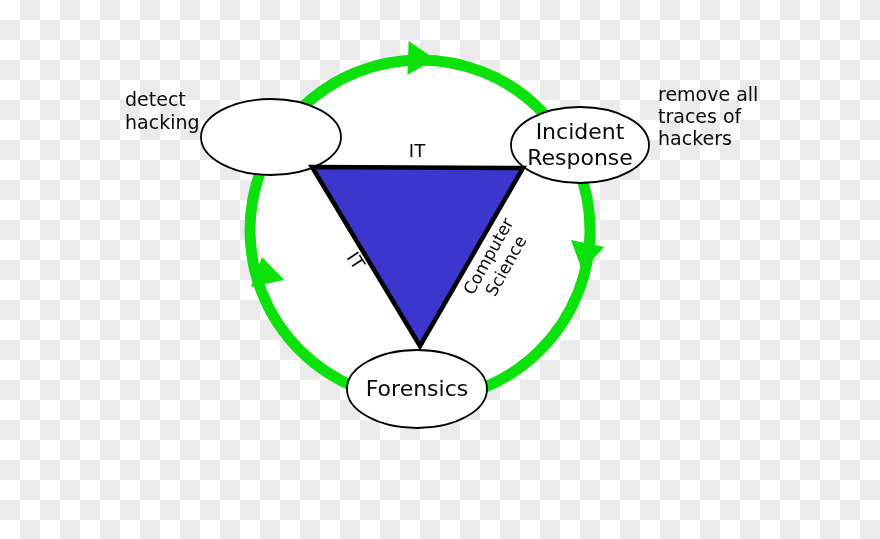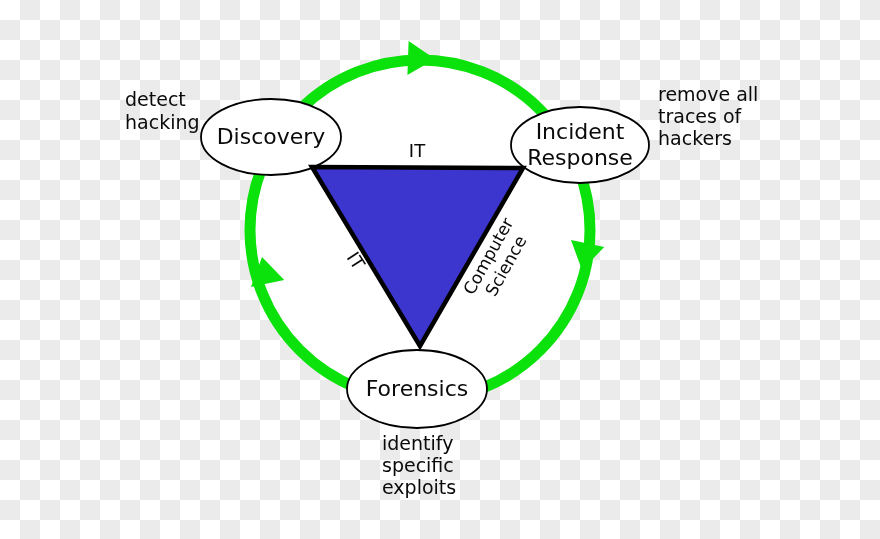--- a/index.html
+++ b/index.html
@@ -36,32 +36,28 @@
     <polygon points="-27,-17 -27,17 0,0" transform="translate(262,257) rotate(-102)" fill="#0be10b"></polygon>
     <polygon points="-27,-17 -27,17 0,0" transform="translate(582,270) rotate(102)" fill="#0be10b"></polygon>
 
     <ellipse cx="271" cy="137" rx="70" ry="38" stroke-width="1.8" fill="#ffffff" stroke="#000000"></ellipse>
     <ellipse cx="580" cy="145" rx="69" ry="38" stroke-width="1.8" fill="#ffffff" stroke="#000000"></ellipse>
     <ellipse cx="417" cy="389" rx="70" ry="39" stroke-width="1.8" fill="#ffffff" stroke="#000000"></ellipse>
 
     <polygon points="312,167 523,168 420,346" stroke-width="4.5" stroke-linejoin="miter" fill="#3c35ce" stroke="#000000"></polygon>
   </svg>
 
-  <div class="node-label" style="left:201px;top:100px;width:140px;height:74px;">Discovery</div>
   <div class="node-label" style="left:511px;top:108px;width:138px;height:74px;">Incident
 Response</div>
   <div class="node-label" style="left:347px;top:352px;width:140px;height:74px;">Forensics</div>
 
   <div class="edge-label" style="left:399px;top:140px;width:36px;">IT</div>
   <div class="edge-label rot-left" style="left:336px;top:250px;width:40px;">IT</div>
   <div class="edge-label rot-right" style="left:447px;top:241px;width:100px;">Computer
 Science</div>
 
   <div class="txt" style="left:125px;top:76px;line-height:23px;margin-top:12px;">detect
 hacking</div>
   <div class="txt" style="left:658px;top:75px;margin-top:8px;">remove all
 traces of
 hackers</div>
-  <div class="txt" style="left:382px;top:432px;">identify
-specific
-exploits</div>
 
 </div>
 
 </body></html>

